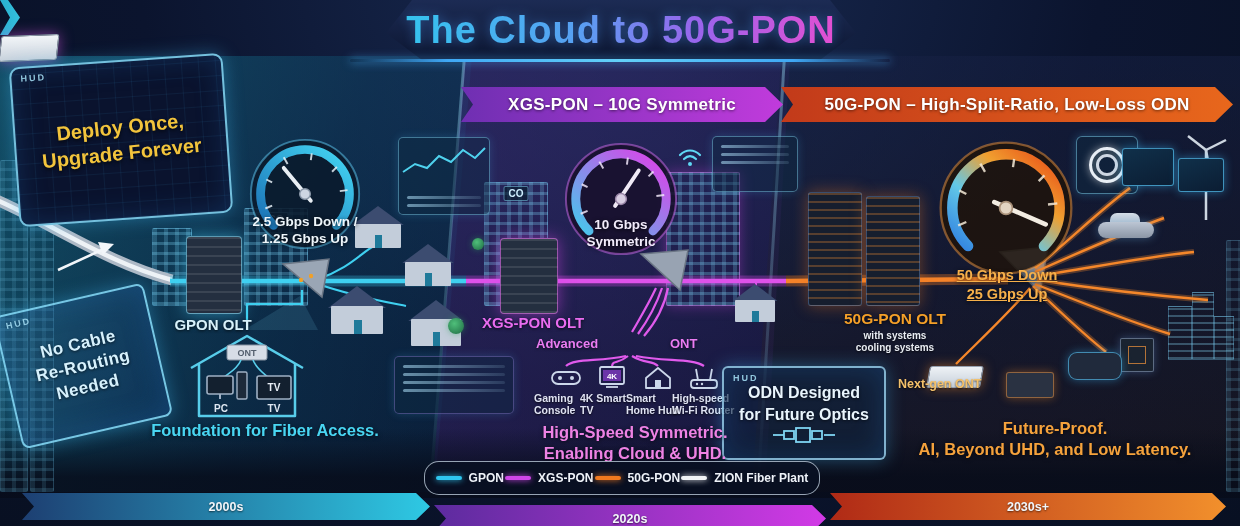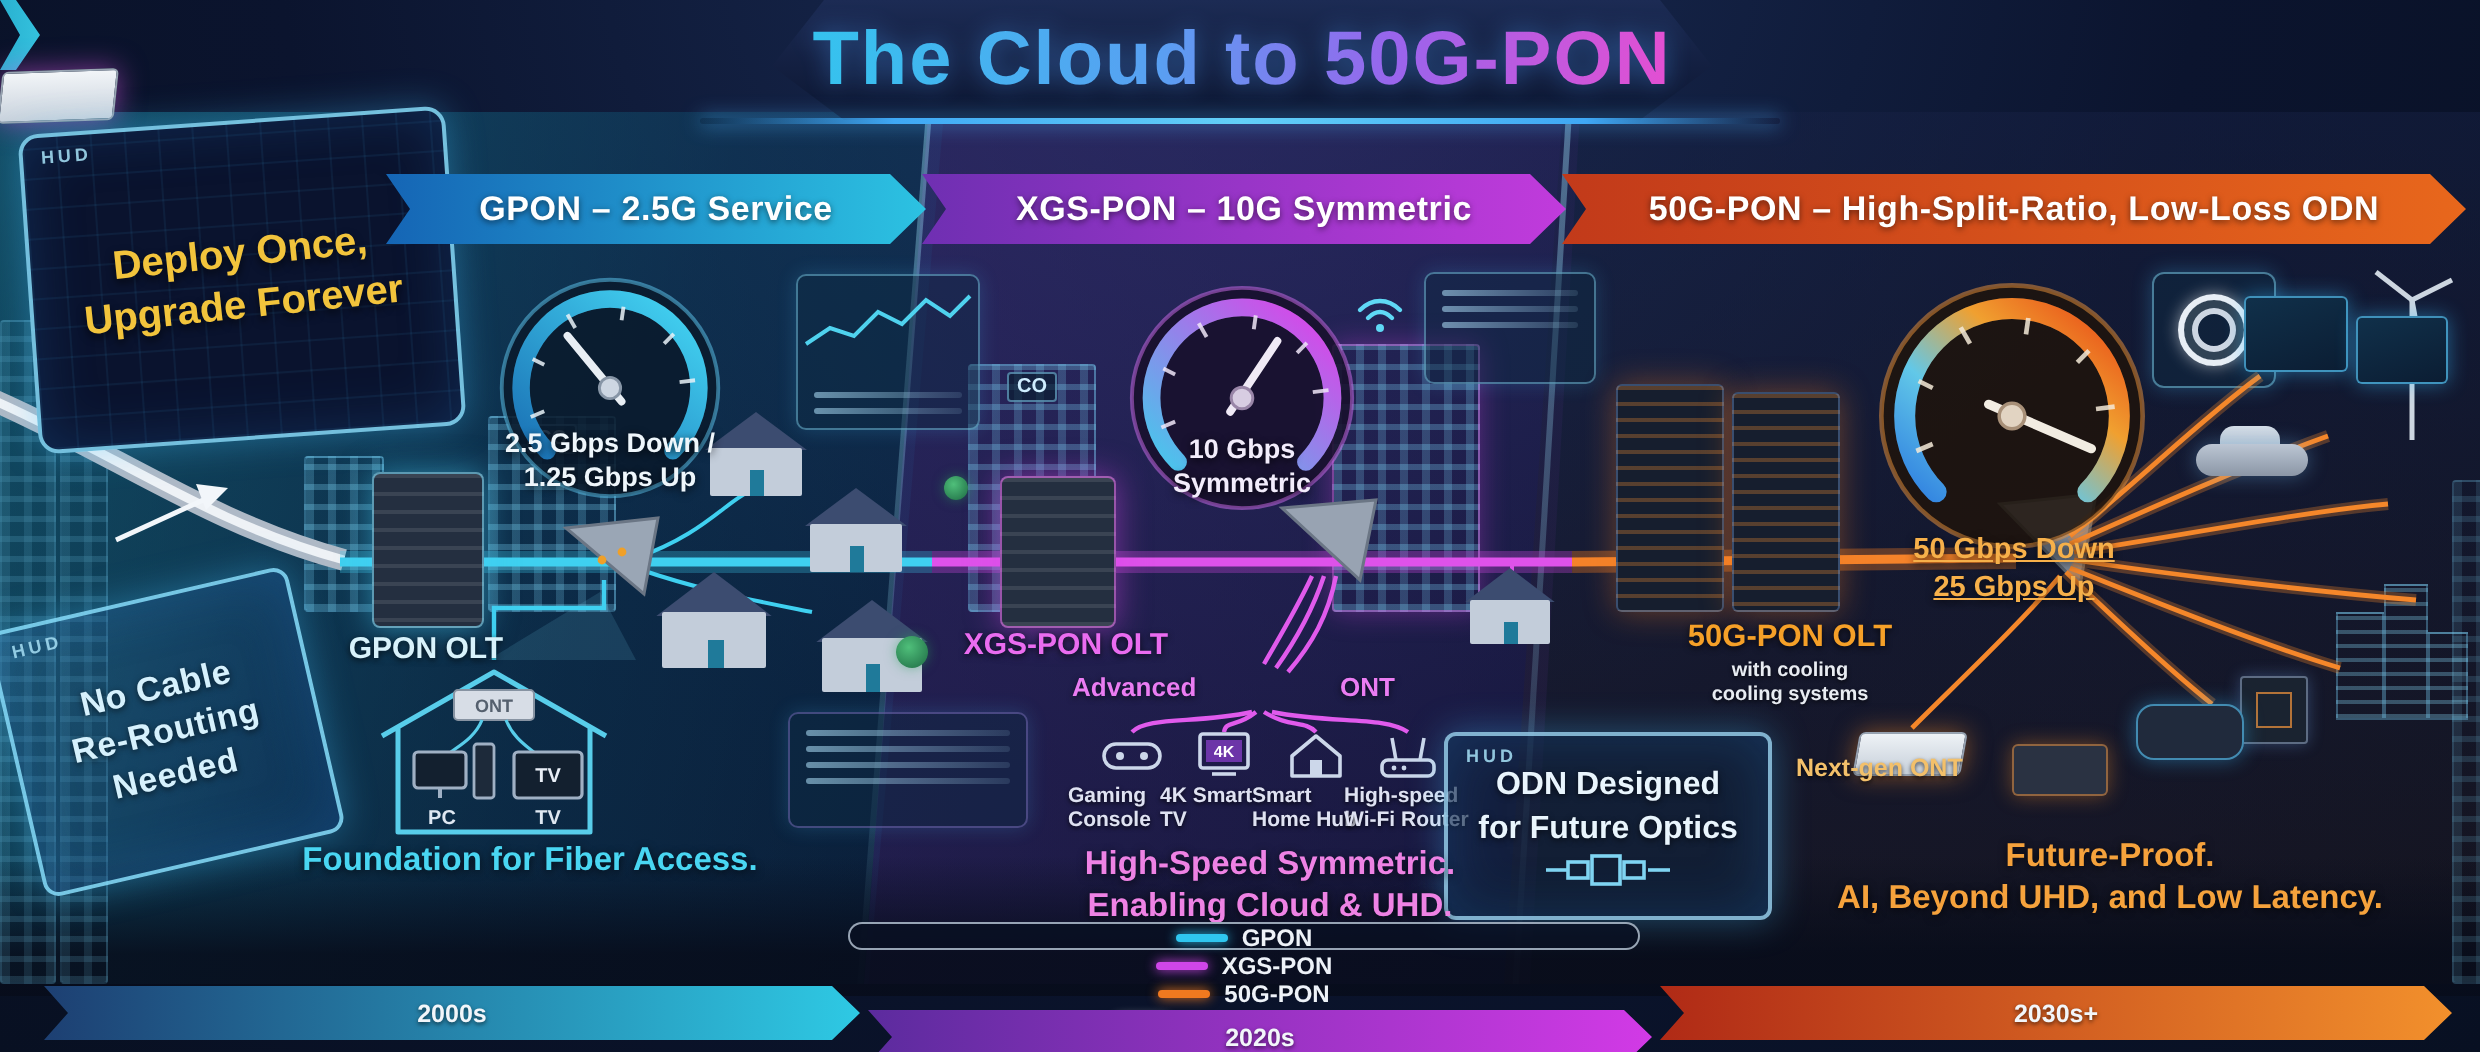--- a/index.html
+++ b/index.html
@@ -160,21 +160,21 @@
     border:1px solid rgba(120,210,250,.35);
     background-image:repeating-linear-gradient(0deg,rgba(140,225,255,.3) 0 2px,transparent 2px 7px);}
   #spool{left:1076px;top:136px;width:60px;height:56px;border-radius:6px;border:1px solid rgba(130,215,245,.5);
     background:rgba(14,42,66,.5);box-shadow:0 0 10px rgba(70,190,250,.3);}
   #spool i{position:absolute;left:50%;top:50%;transform:translate(-50%,-50%);border:3px solid #e8eef5;
     border-radius:50%;width:30px;height:30px;box-shadow:0 0 8px rgba(255,255,255,.5), inset 0 0 0 4px rgba(10,30,50,.8), inset 0 0 0 7px #cdd6e2;}
 
   
   #legend{left:424px;top:461px;width:396px;height:14px;z-index:7;
     border:1.5px solid rgba(200,215,230,.75);border-radius:15px;background:rgba(8,16,34,.82);
-    display:flex;align-items:center;justify-content:space-around;padding:0 10px;box-sizing:border-box;flex-direction:column;}
+    display:flex;align-items:center;justify-content:space-around;padding:16px 10px;box-sizing:border-box;}
   .leg-item{display:flex;align-items:center;gap:7px;}
   .leg-line{width:26px;height:4px;border-radius:2px;}
   .leg-label{font-size:12px;font-weight:bold;color:#eef2f8;}
 
   
   .tseg{position:absolute;top:493px;height:27px;z-index:7;display:flex;align-items:center;justify-content:center;
     font-size:12.5px;font-weight:bold;color:#f2f6fa;text-shadow:0 1px 2px rgba(0,0,0,.6);
     clip-path:polygon(0 0,calc(100% - 14px) 0,100% 50%,calc(100% - 14px) 100%,0 100%,12px 50%);}
   #tseg-0{left:22px;width:408px;background:linear-gradient(90deg,#1d3f72,#2ec9e4);}
   #tseg-1{left:434px;width:392px;background:linear-gradient(90deg,#5c2b9e,#d23ae6);margin-top:12px;}
@@ -260,21 +260,20 @@
         <line x1="1206" y1="150" x2="1210" y2="172"></line>
     </g>
   </svg>
 
   <div class="abs" id="title-banner">
     <span id="title-text">The Cloud to 50G-PON</span>
   </div>
   <div class="abs" id="title-underline"></div>
 
   <div id="hdr-chev"></div>
-  <div class="hdr" id="hdr-gpon">GPON – 2.5G Service</div>
   <div class="hdr" id="hdr-xgs">XGS-PON – 10G Symmetric</div>
   <div class="hdr" id="hdr-50g">50G-PON – High-Split-Ratio, Low-Loss ODN</div>
 
   <div class="hud-panel" id="deploy-panel">
     <span class="hud-tag">HUD</span>
     <span class="ln">Deploy Once,</span>
     <span class="ln">Upgrade Forever</span>
   </div>
 
   <div class="mini-hud" style="left:398px;top:137px;width:90px;height:76px;">
@@ -493,21 +492,21 @@
       </div>
   </div>
   <div id="spool" class="abs">
       <i></i>
     </div>
 
   <div class="rack" style="left:808px;top:192px;width:52px;height:112px;"></div>
   <div class="rack" style="left:866px;top:196px;width:52px;height:108px;"></div>
   <div class="olt-label" id="olt-50g-label">50G-PON OLT</div>
   <div id="olt-50g-sub">
-    <div>with cooling</div>
+    <div>with systems</div>
     <div>cooling systems</div>
   </div>
 
   <div class="gauge" style="left:936px;top:138px;">
     <svg width="140" height="140" viewBox="0 0 120 120">
       <defs>
           <linearGradient id="g50" x1="0" y1="1" x2="1" y2="0">
         <stop offset="0" stop-color="#2f7fe0"></stop>
             <stop offset=".35" stop-color="#62c8e8"></stop>
         <stop offset=".65" stop-color="#f0a030"></stop>

